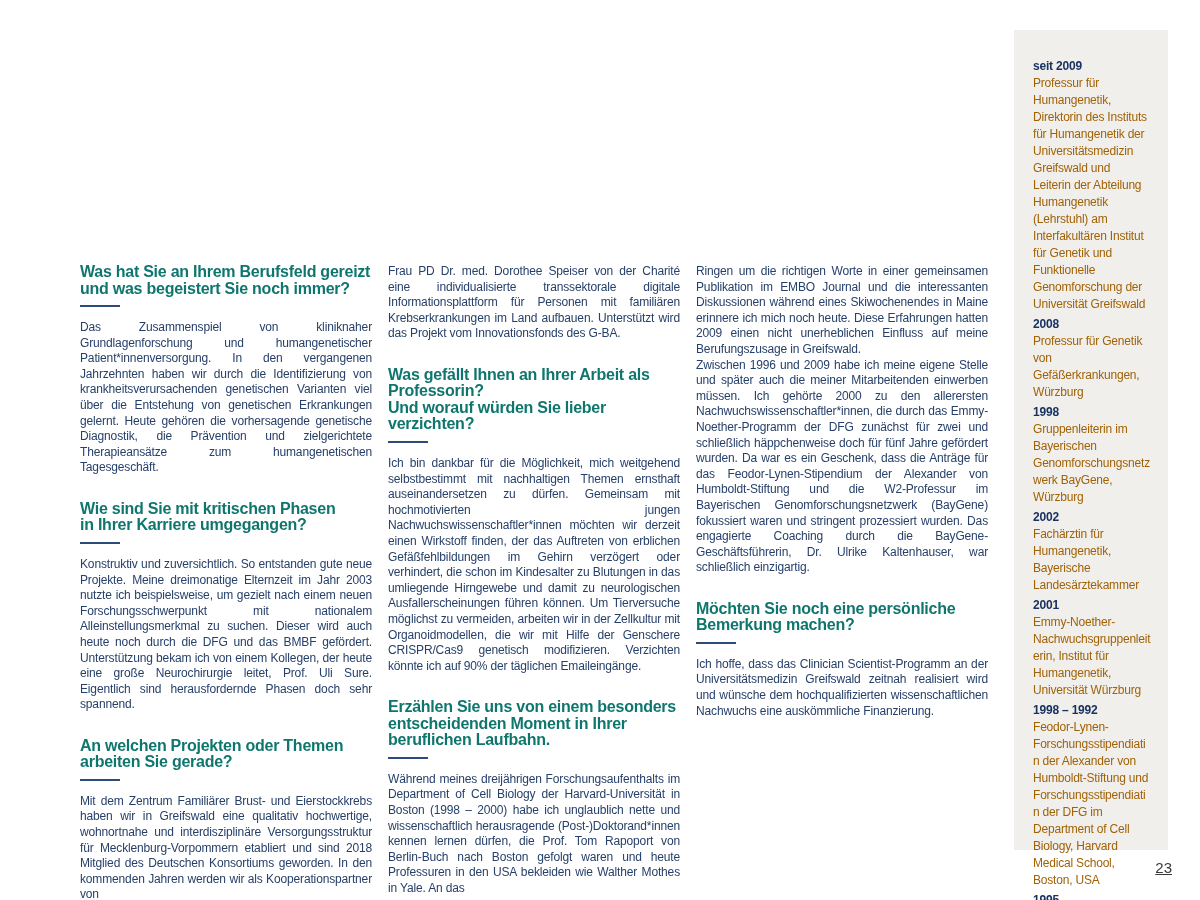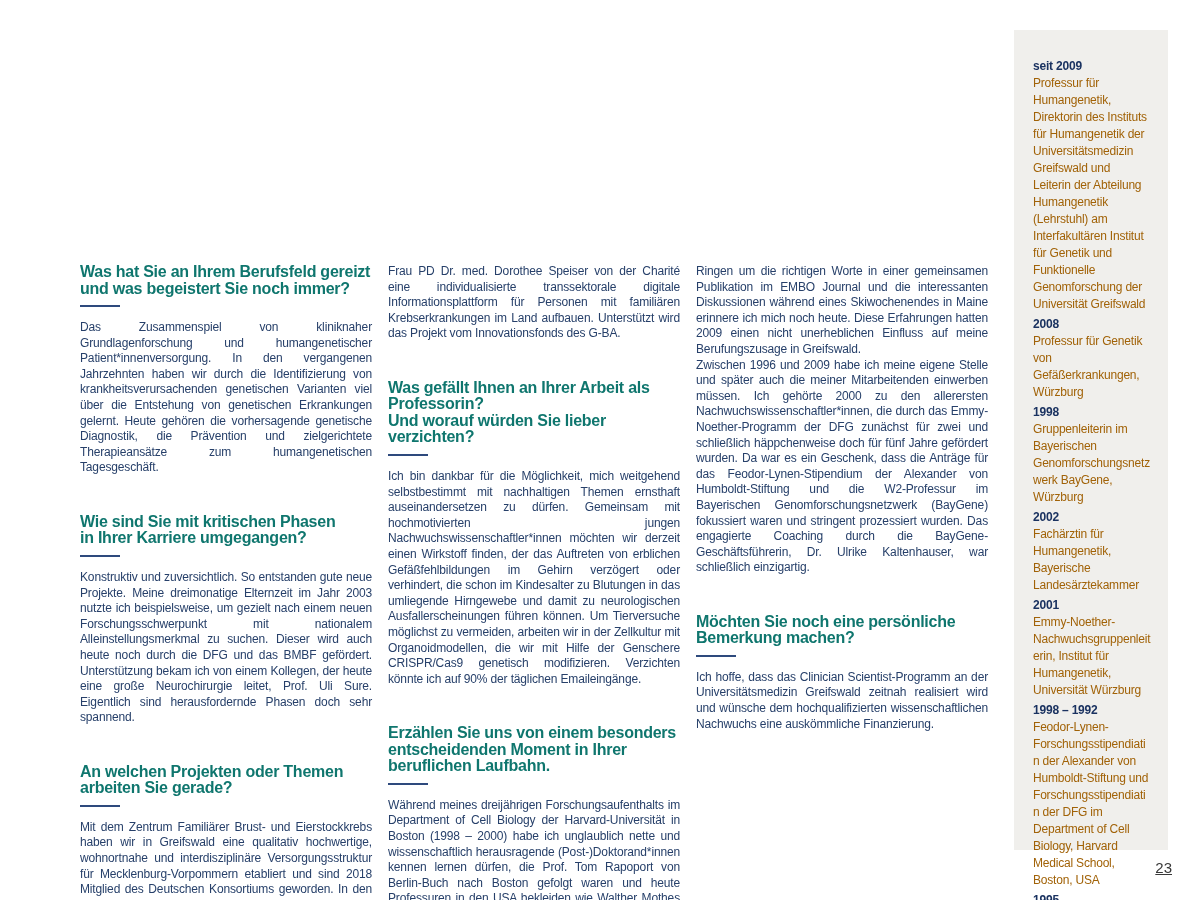--- a/index.html
+++ b/index.html
@@ -22,21 +22,21 @@
     left: 80px;
     top: 264px;
     width: 908px;
     display: flex;
     gap: 16px;
   }
   .col {
     width: 292px;
     flex: 0 0 292px;
   }
-  .qblock { margin-top: 38px; }
+  .qblock { margin-top: 25px; }
   .qblock.first { margin-top: 0; }
   .question {
     margin: 0;
     font-size: 16px;
     line-height: 16.5px;
     font-weight: bold;
     color: #0f766e;
     letter-spacing: -0.25px;
     white-space: pre-line;
   }

